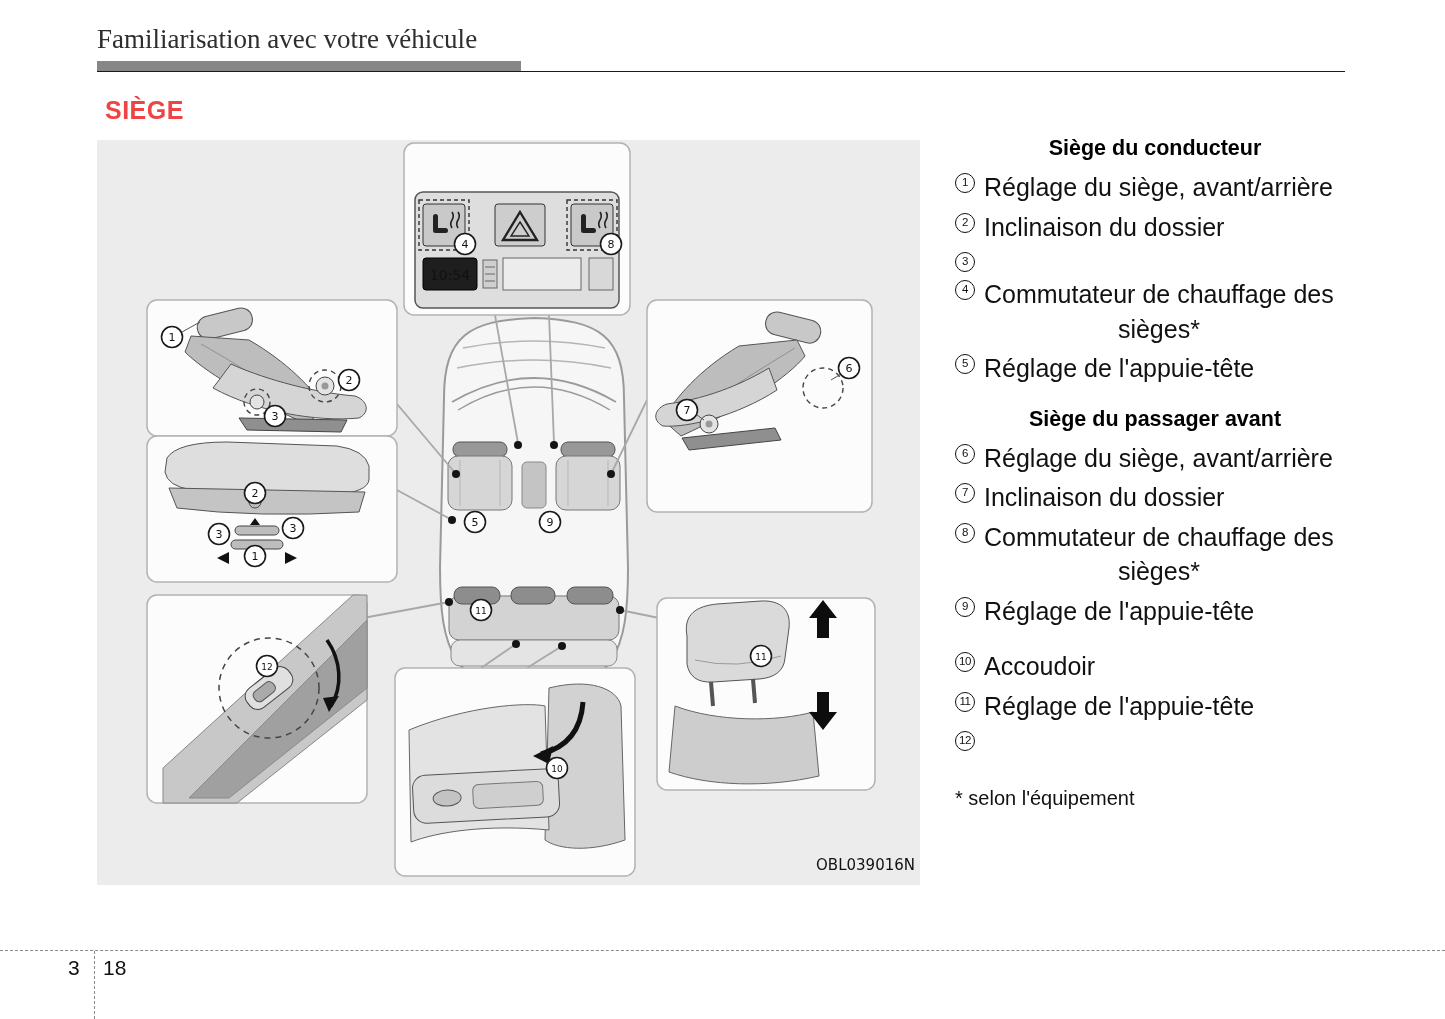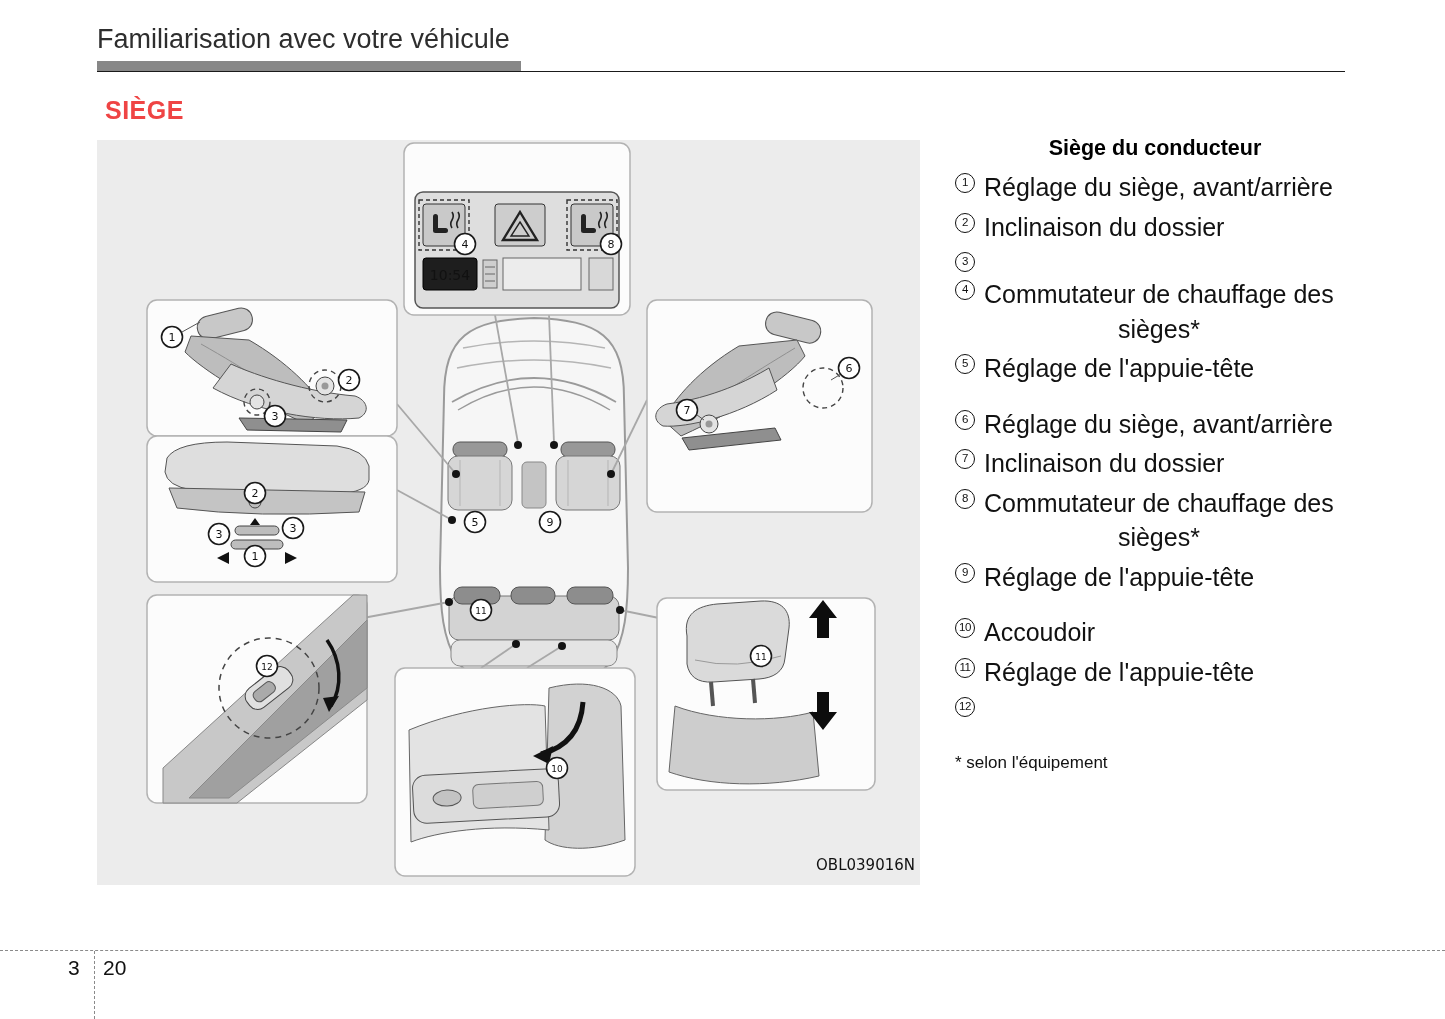--- a/index.html
+++ b/index.html
@@ -1,39 +1,39 @@
 <!DOCTYPE html>
 <html><head>
 <meta charset="utf-8">
 <style>
   * { margin:0; padding:0; box-sizing:border-box; }
   html,body { background:#fff; }
   body { width:1445px; height:1019px; font-family:"Liberation Sans",sans-serif; color:#111; position:relative; overflow:hidden; }
   .page { position:absolute; inset:0; background:#fff; }
 
-  .chapter-header { position:absolute; left:97px; top:24px; font-family:Liberation Sans, sans-serif; font-size:27px; font-weight:400; color:#2e2e2e; }
+  .chapter-header { position:absolute; left:97px; top:24px; font-family:Liberation Serif, serif; font-size:27px; font-weight:400; color:#2e2e2e; }
   .header-rule { position:absolute; left:97px; top:61px; width:1248px; height:13px; }
   .header-bar { position:absolute; left:0; top:0; width:424px; height:11px; background:#878787; }
   .header-line { position:absolute; left:0; top:10px; width:100%; border-top:1.6px solid #1a1a1a; }
 
   .section-title { position:absolute; left:105px; top:96px; font-size:25px; font-weight:bold; letter-spacing:.5px; color:#ef4444; }
 
   .figure { position:absolute; left:97px; top:140px; width:823px; height:745px; }
   .figure svg { display:block; }
   svg text { font-family:"DejaVu Sans",sans-serif; fill:#111; }
 
   .legend { position:absolute; left:955px; top:136px; width:400px; }
   .legend .group { margin-bottom:21px;text-align:center; }
   .legend h3 { font-size:21.5px; font-weight:bold; margin:0 0 9px 0; color:#000; }
   .item { display:flex; align-items:flex-start; gap:9px; margin-bottom:5px; }
   .circ { flex:0 0 auto; width:20px; height:20px; border:1.5px solid #111; border-radius:50%;
           display:flex; align-items:center; justify-content:center; font-size:11.5px;
           letter-spacing:-0.5px; margin-top:3px; line-height:1; }
   .item .lbl { font-size:25px; line-height:1.38; white-space:pre-line; }
-  .footnote { font-size:17px; margin-top:36px; }
+  .footnote { font-size:20px; margin-top:36px; }
 
   .footer-dash { position:absolute; left:0; top:950px; width:1445px; border-top:1.8px dashed #8a8a8a; }
   .v-dash { position:absolute; left:94px; top:951px; height:68px; border-left:1.8px dashed #8a8a8a; }
   .pg-ch { position:absolute; left:68px; top:956px; font-size:21px; }
   .pg-no { position:absolute; left:103px; top:956px; font-size:21px; }
 </style>
 </head>
 <body>
 
 <div class="page">
@@ -308,20 +308,21 @@
         <span class="lbl">Commutateur de chauffage des
 sièges*</span>
       </div>
       <div class="item">
         <span class="circ">5</span>
         <span class="lbl">Réglage de l'appuie-tête</span>
       </div>
     </div>
 
     <div class="group">
+      <h3>Siège du passager avant</h3>
       <div class="item">
         <span class="circ">6</span>
         <span class="lbl">Réglage du siège, avant/arrière</span>
       </div>
       <div class="item">
         <span class="circ">7</span>
         <span class="lbl">Inclinaison du dossier</span>
       </div>
       <div class="item">
         <span class="circ">8</span>
@@ -347,15 +348,15 @@
         <span class="circ">12</span>
       </div>
     </div>
 
     <div class="footnote">* selon l'équipement</div>
   </div>
 
   <div class="footer-dash"></div>
   <div class="v-dash"></div>
   <div class="pg-ch">3</div>
-  <div class="pg-no">20</div>
+  <div class="pg-no">18</div>
 
 </div>
 
 </body></html>

